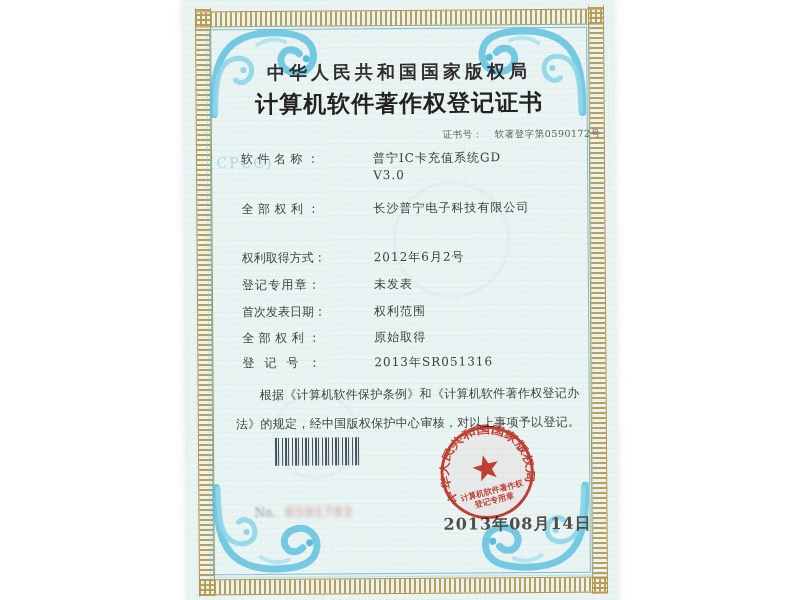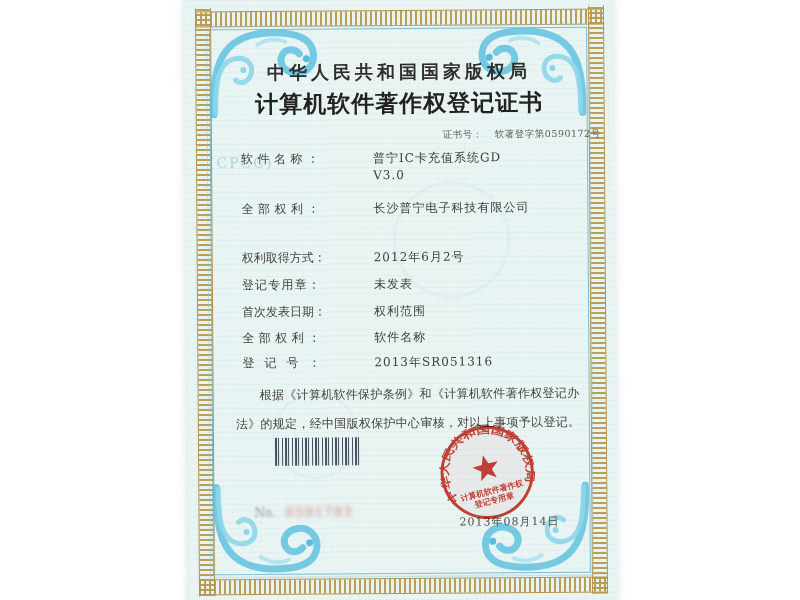--- a/index.html
+++ b/index.html
@@ -68,21 +68,21 @@
     filter:blur(0.4px);opacity:.9;
   }
   .serial{position:absolute;left:67px;top:509px;font-size:12px;white-space:nowrap;}
   .serial .no{color:rgba(140,132,132,.85);filter:blur(1px);margin-right:10px;}
   .serial .num{color:rgba(203,92,88,.85);filter:blur(2px);letter-spacing:2px;}
   .seal{
     position:absolute;left:251px;top:428px;width:98px;height:98px;
     transform:rotate(-14deg);mix-blend-mode:multiply;opacity:.95;
   }
   .seal-date{
-    position:absolute;left:272px;top:519px;font-size:11px;color:#4e4d46;letter-spacing:1px;font-weight:normal;
+    position:absolute;left:256px;top:519px;font-size:16px;color:#4e4d46;letter-spacing:1px;font-weight:bold;
   }
 </style>
 </head>
 <body>
 
 <div class="paper">
 
   <div class="gold h top"></div>
   <div class="gold h bottom"></div>
   <div class="gold v left"></div>
@@ -152,21 +152,21 @@
   <div class="row" style="top:280px">
     <span class="lbl">登记专用章：</span>
     <span class="val">未发表</span>
   </div>
   <div class="row" style="top:307px">
     <span class="lbl">首次发表日期：</span>
     <span class="val">权利范围</span>
   </div>
   <div class="row" style="top:333px">
     <span class="lbl">全部权利：</span>
-    <span class="val">软件名称</span>
+    <span class="val">原始取得</span>
   </div>
   <div class="row" style="top:358px">
     <span class="lbl">登记号：</span>
     <span class="val">2013年SR051316</span>
   </div>
 
   <div class="statement">根据《计算机软件保护条例》和《计算机软件著作权登记办法》的规定，经中国版权保护中心审核，对以上事项予以登记。</div>
 
   <div class="barcode"></div>
 

